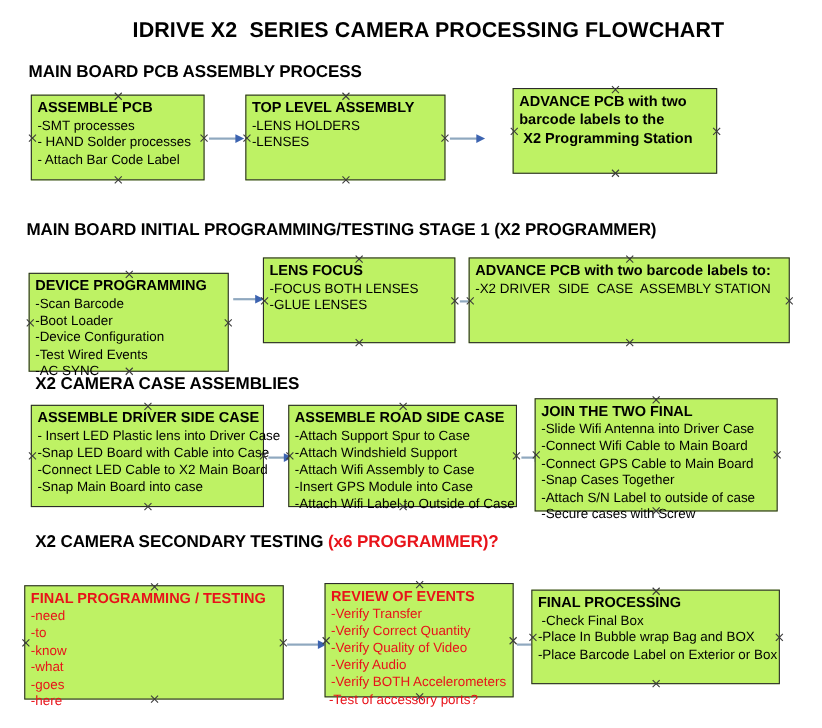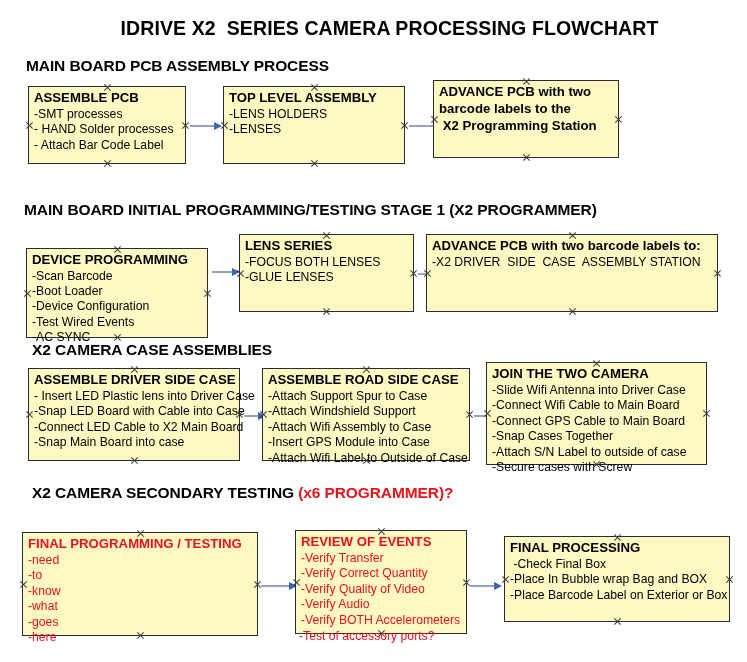--- a/index.html
+++ b/index.html
@@ -35,21 +35,21 @@
     font-size: 15.5px;
     font-weight: bold;
     white-space: pre;
     letter-spacing: -0.1px;
   }
   .section-header .accent {
     color: #e8131a;
   }
   .node {
     position: absolute;
-    background: #fef9c3;
+    background: #bef264;
     border: 1.6px solid #2b2b2b;
     box-sizing: border-box;
     padding: 3px 0 0 5px;
     overflow: visible;
   }
   .node .node-title {
     font-size: 13.2px;
     font-weight: bold;
     line-height: 16px;
     white-space: pre;
@@ -155,21 +155,21 @@
     <span class="handle h-bottom"></span>
     <span class="handle h-left"></span>
     <span class="handle h-right"></span>
   </div>
 
   <div class="connector" style="left:409px; top:124px; width:32px;">
     <span class="shaft"></span>
     <span class="head"></span>
   </div>
 
-  <div class="node" style="left:433px; top:80px; width:186px; height:78px;">
+  <div class="node" style="left:466px; top:80px; width:186px; height:78px;">
     <span class="node-title">ADVANCE PCB with two</span>
     <span class="node-title">barcode labels to the</span>
     <span class="node-title"> X2 Programming Station</span>
     <span class="handle h-top"></span>
     <span class="handle h-bottom"></span>
     <span class="handle h-left"></span>
     <span class="handle h-right"></span>
   </div>
 
   <div class="section-header" style="left:24px; top:201px;"><span>MAIN BOARD INITIAL PROGRAMMING/TESTING STAGE 1 (X2 PROGRAMMER)</span></div>
@@ -186,21 +186,21 @@
     <span class="handle h-left"></span>
     <span class="handle h-right"></span>
   </div>
 
   <div class="connector" style="left:212px; top:270px; width:28px;">
     <span class="shaft"></span>
     <span class="head"></span>
   </div>
 
   <div class="node" style="left:239px; top:234px; width:175px; height:78px;">
-    <span class="node-title">LENS SERIES</span>
+    <span class="node-title">LENS FOCUS</span>
     <span class="node-line">-FOCUS BOTH LENSES</span>
     <span class="node-line">-GLUE LENSES</span>
     <span class="handle h-top"></span>
     <span class="handle h-bottom"></span>
     <span class="handle h-left"></span>
     <span class="handle h-right"></span>
   </div>
 
   <div class="connector" style="left:418px; top:272px; width:30px;">
     <span class="shaft"></span>
@@ -247,21 +247,21 @@
     <span class="handle h-left"></span>
     <span class="handle h-right"></span>
   </div>
 
   <div class="connector" style="left:474px; top:414px; width:20px;">
     <span class="shaft"></span>
     <span class="head"></span>
   </div>
 
   <div class="node" style="left:486px; top:362px; width:221px; height:103px;">
-    <span class="node-title">JOIN THE TWO CAMERA</span>
+    <span class="node-title">JOIN THE TWO FINAL</span>
     <span class="node-line">-Slide Wifi Antenna into Driver Case</span>
     <span class="node-line">-Connect Wifi Cable to Main Board</span>
     <span class="node-line">-Connect GPS Cable to Main Board</span>
     <span class="node-line">-Snap Cases Together</span>
     <span class="node-line">-Attach S/N Label to outside of case</span>
     <span class="node-line">-Secure cases with Screw</span>
     <span class="handle h-top"></span>
     <span class="handle h-bottom"></span>
     <span class="handle h-left"></span>
     <span class="handle h-right"></span>
@@ -301,21 +301,21 @@
     <span class="handle h-right"></span>
   </div>
 
   <div class="overflow-line" style="left:299px; top:629px;">-Test of accessory ports?</div>
 
   <div class="connector" style="left:470px; top:584px; width:32px;">
     <span class="shaft"></span>
     <span class="head"></span>
   </div>
 
-  <div class="node" style="left:504px; top:536px; width:226px; height:86px;">
+  <div class="node" style="left:483px; top:536px; width:226px; height:86px;">
     <span class="node-title">FINAL PROCESSING</span>
     <span class="node-line"> -Check Final Box</span>
     <span class="node-line">-Place In Bubble wrap Bag and BOX</span>
     <span class="node-line">-Place Barcode Label on Exterior or Box</span>
     <span class="handle h-top"></span>
     <span class="handle h-bottom"></span>
     <span class="handle h-left"></span>
     <span class="handle h-right"></span>
   </div>
 

